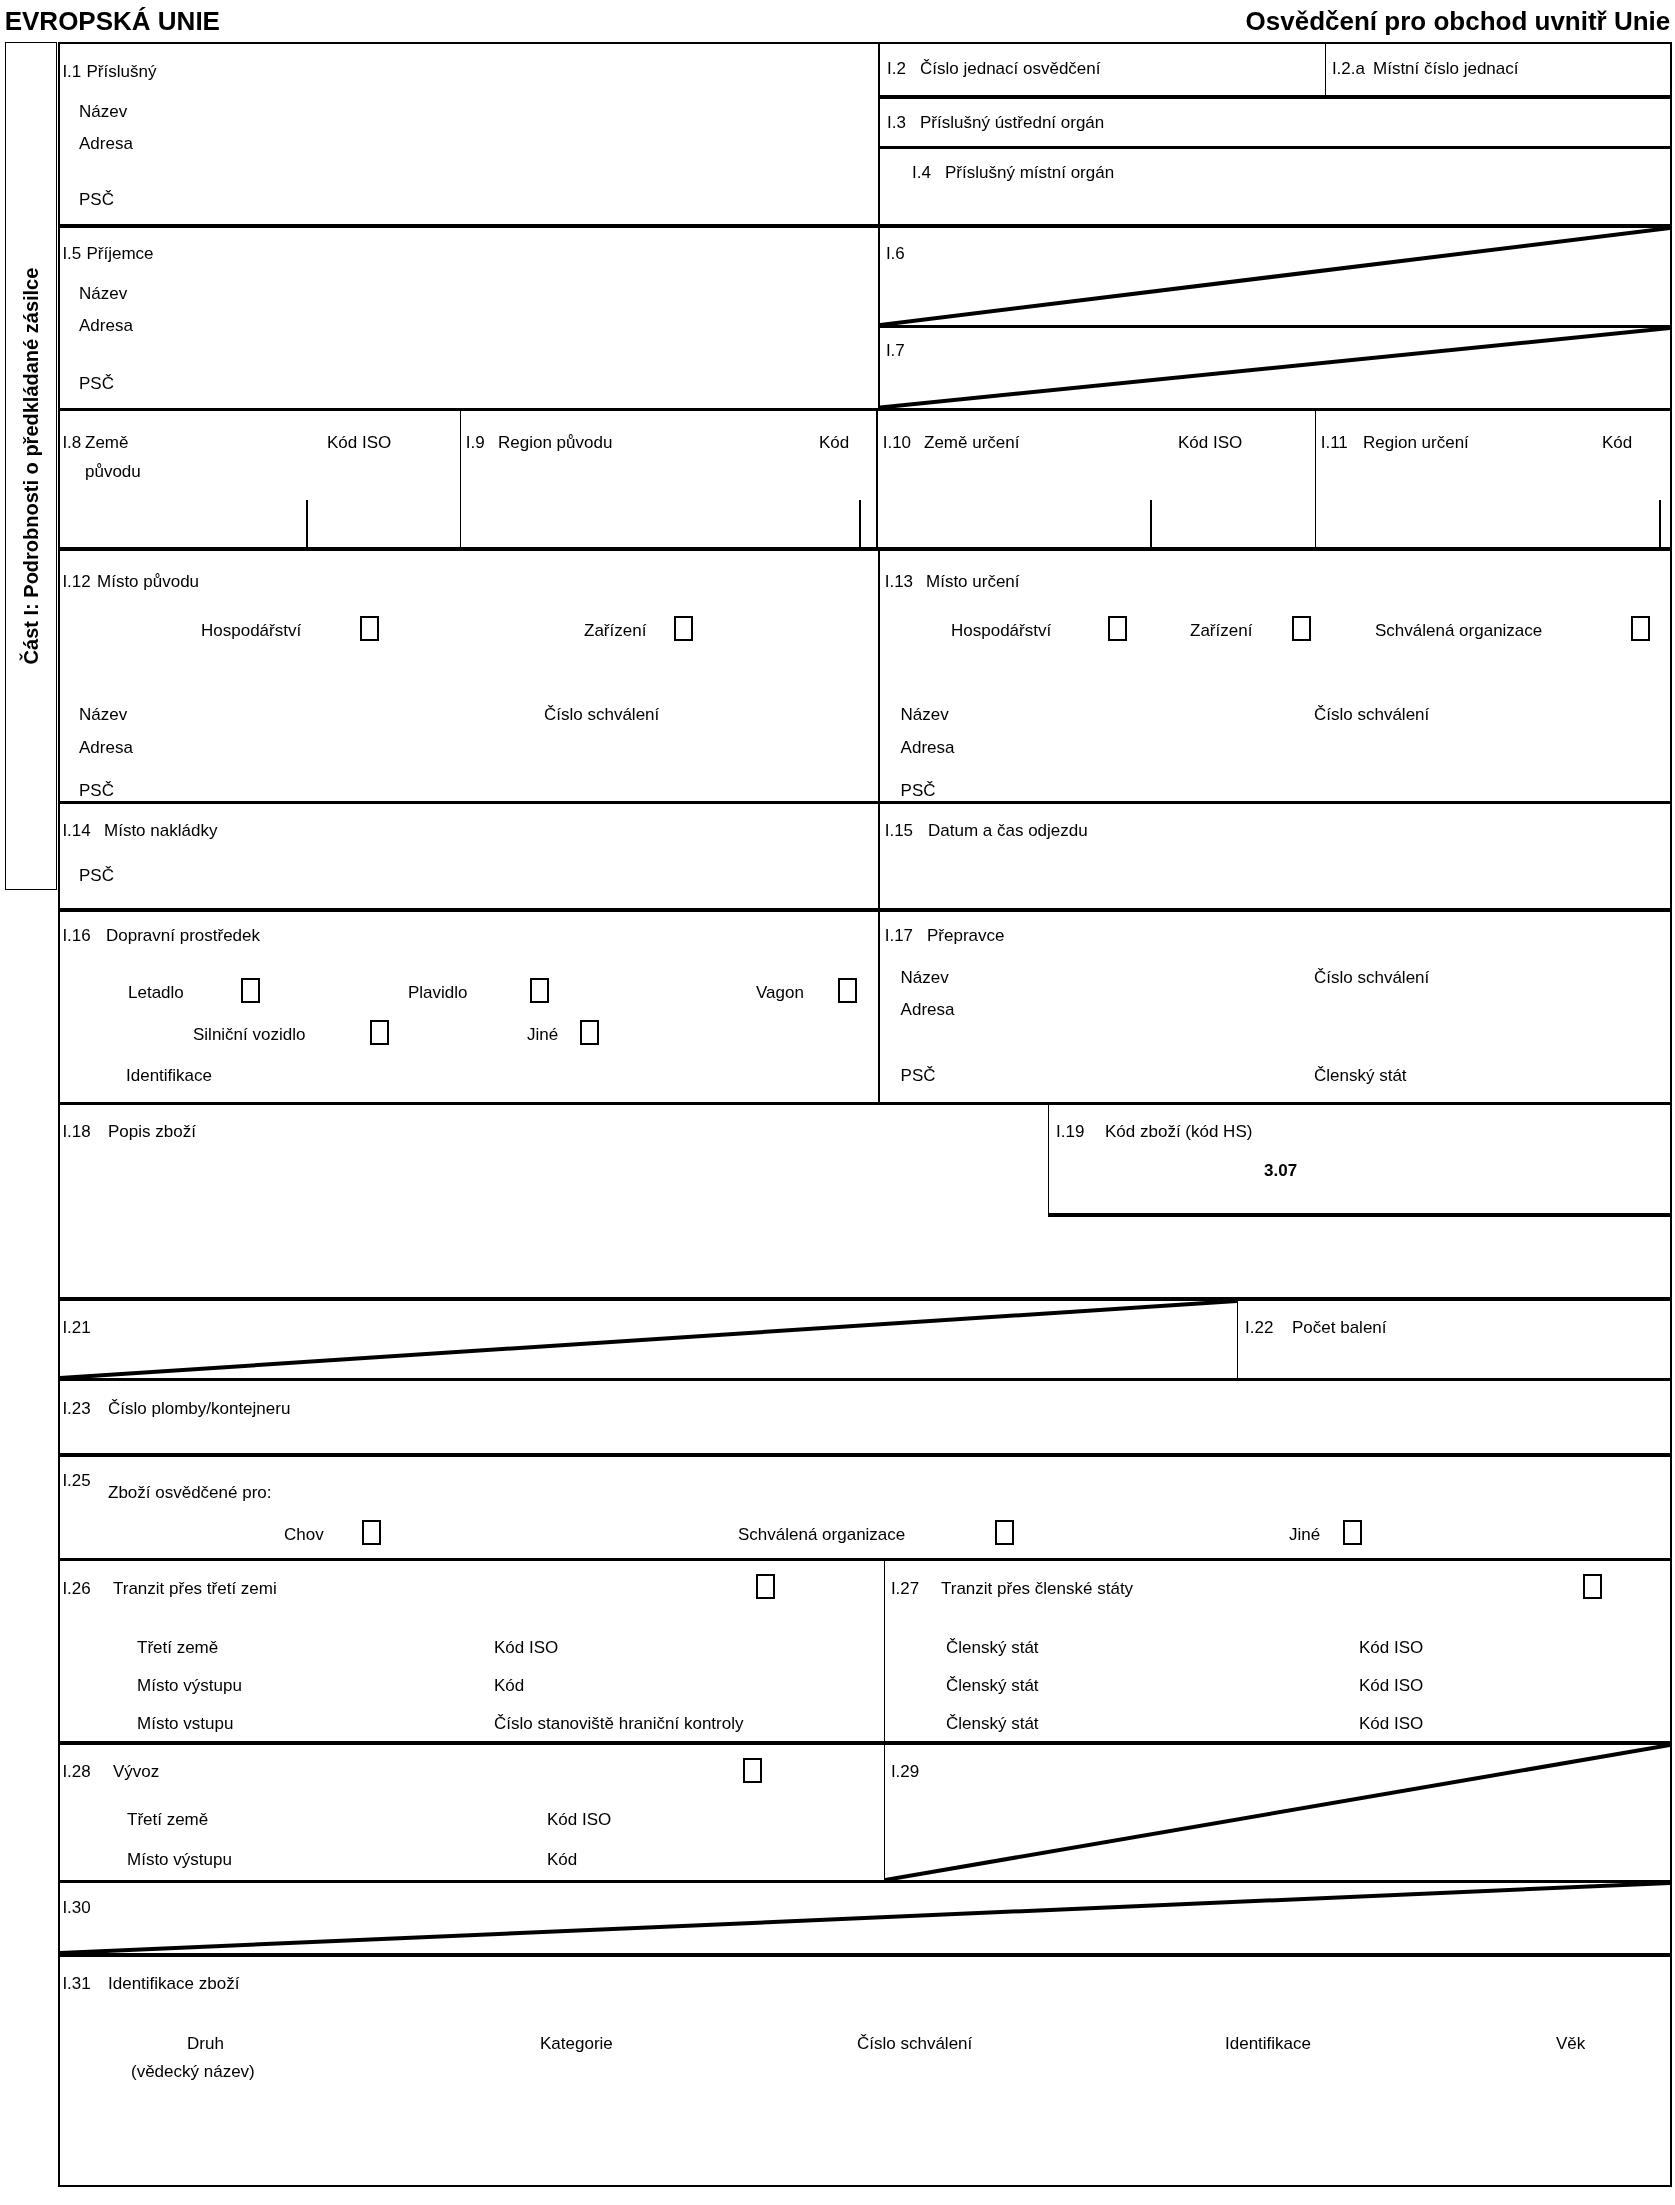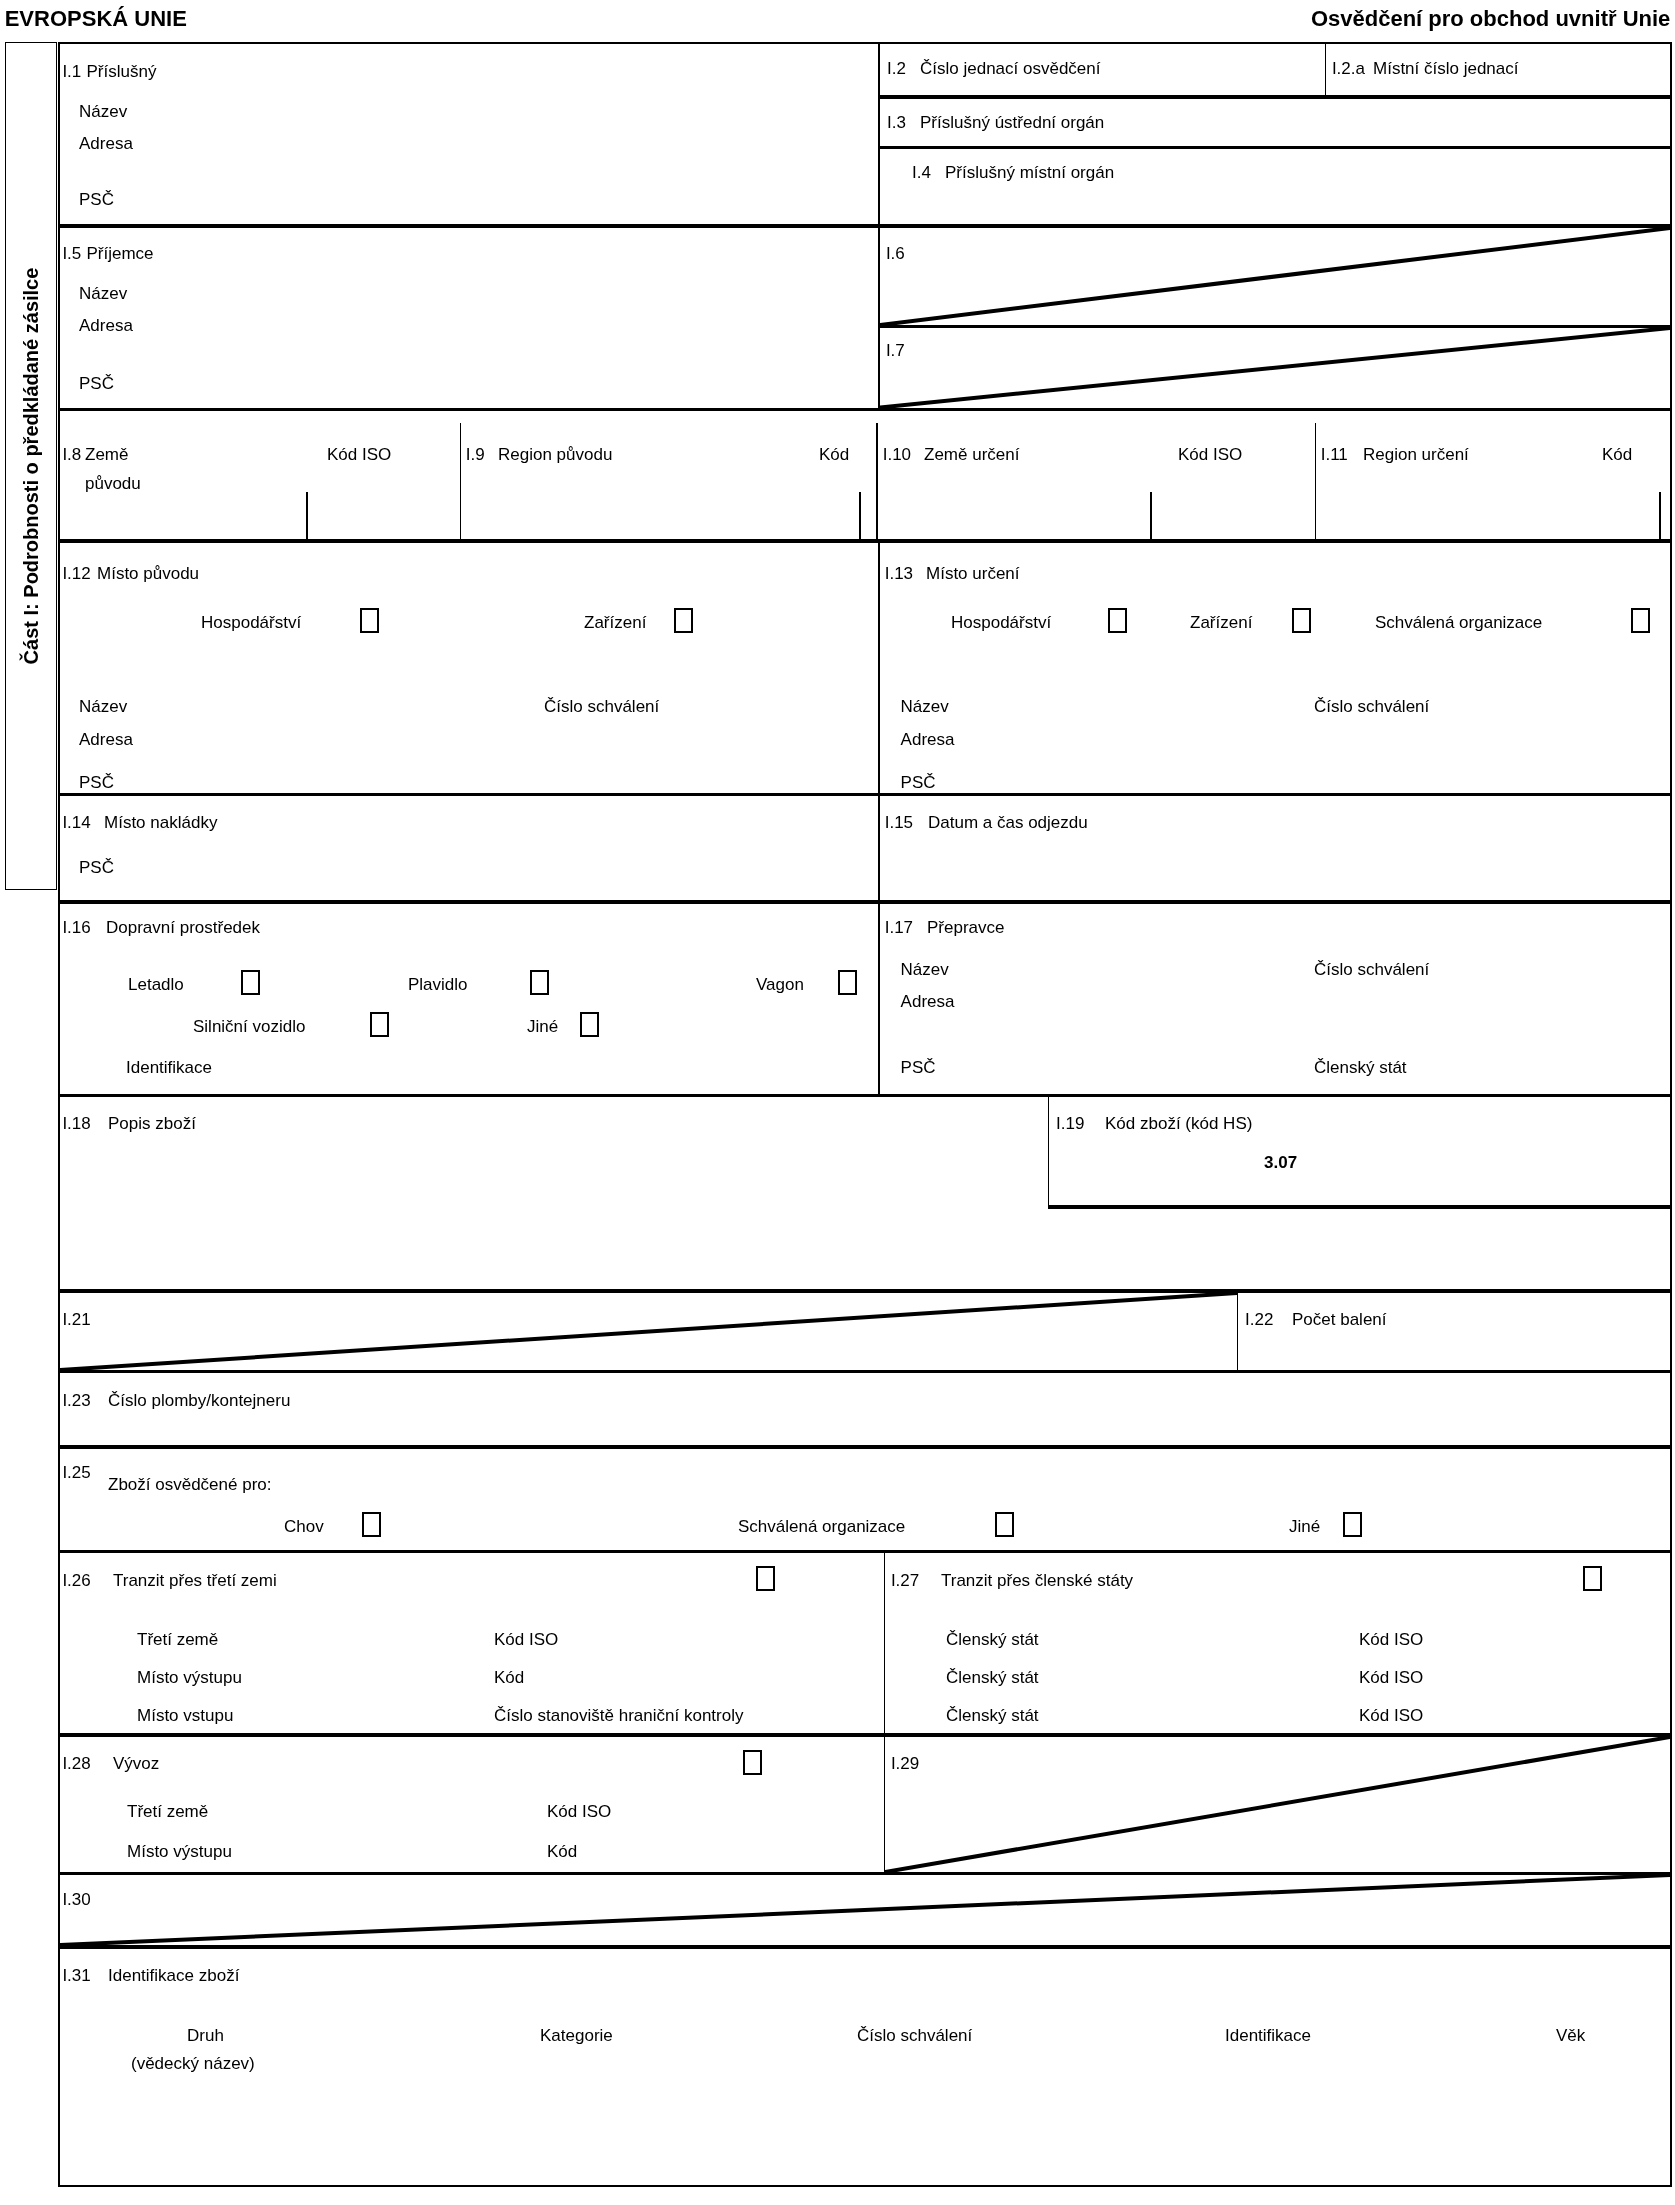--- a/index.html
+++ b/index.html
@@ -1,18 +1,18 @@
 <!DOCTYPE html>
 <html style="font-size:9.4px"><head>
 <meta charset="utf-8">
 <style>
   html,body{margin:0;padding:0;background:#fff;}
   body{width:1675px;height:2205px;position:relative;overflow:hidden;
        font-family:"Liberation Sans",sans-serif;color:#000;font-size:17px;}
-  .hdr{position:absolute;top:5.9px;font-weight:bold;font-size:22px;white-space:nowrap;}
+  .hdr{position:absolute;top:5.9px;font-weight:bold;font-size:26px;white-space:nowrap;}
   #hdr-left{left:4.7px;}
   #hdr-right{right:4.7px;}
   #sidebar{position:absolute;left:4.7px;top:42px;width:52px;height:848px;
            border:1.8px solid #000;box-sizing:border-box;}
   #sidebar .vtext{position:absolute;left:50%;top:50%;width:837px;height:47px;
            transform:translate(-50%,-50%) rotate(-90deg);text-align:center;
            line-height:47px;font-weight:bold;font-size:20px;white-space:nowrap;}
   #main{position:absolute;left:58px;top:42px;width:1614px;height:2145px;
         border:2.9px solid #000;box-sizing:border-box;display:flex;flex-direction:column;}
   .row{display:flex;box-sizing:border-box;flex:none;}
@@ -92,21 +92,21 @@
       <div class="cell" style="flex:1;">
         <svg class="diag" viewBox="0 0 100 100" preserveAspectRatio="none">
             <line x1="0" y1="100" x2="100" y2="0" stroke="#000" stroke-width="4" vector-effect="non-scaling-stroke"></line>
           </svg>
         <span class="t" style="left:5.9px;top:13px;">I.7</span>
       </div>
     </div>
   </div>
   <div class="sep"></div>
 
-  <div class="row" style="height:116px;margin-top:12px;">
+  <div class="row" style="height:136px;">
     <div class="cell vr" style="width:401px;">
       <span class="t" style="left:2.4px;top:22.4px;">I.8</span>
       <span class="t" style="left:25px;top:22.4px;">Země</span>
       <span class="t" style="left:25px;top:51px;">původu</span>
       <span class="t" style="left:267px;top:22.4px;">Kód ISO</span>
       <span class="tick" style="left:246px;"></span>
     </div>
     <div class="cell vr4" style="width:417px;">
       <span class="t" style="left:4.7px;top:22.4px;">I.9</span>
       <span class="t" style="left:37px;top:22.4px;">Region původu</span>

